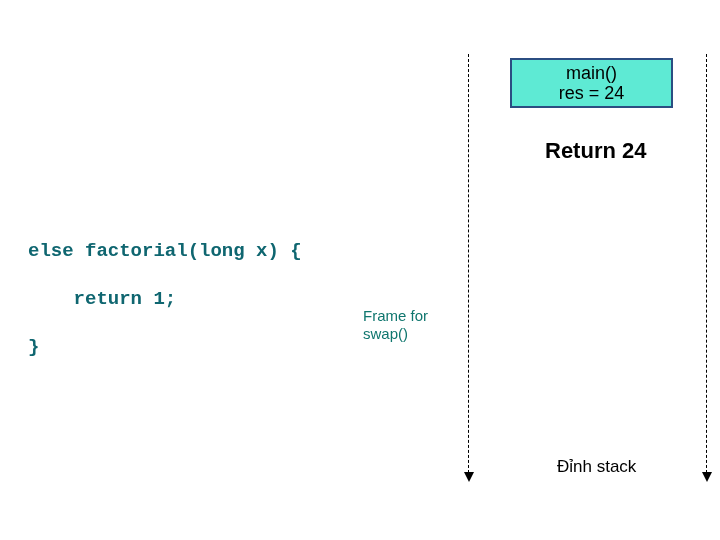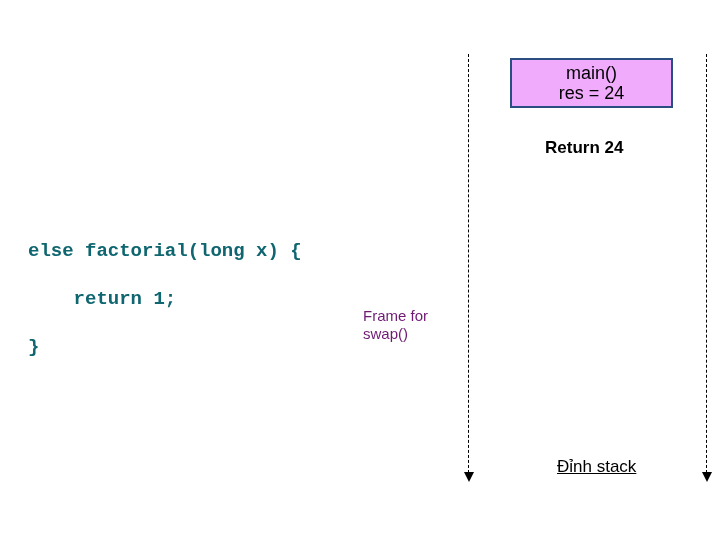--- a/index.html
+++ b/index.html
@@ -27,54 +27,53 @@
     font-weight: 600;
     white-space: pre;
   }
   .code .line { display: block; }
   .frame-label {
     position: absolute;
     left: 363px;
     top: 307px;
     font-size: 15px;
     line-height: 18px;
-    color: #701a75;
+    color: #0f766e;
     text-align: left;
   }
   .stack-box {
     position: absolute;
     left: 510px;
     top: 58px;
     width: 163px;
     height: 50px;
     border: 2px solid #2b4e82;
-    background: #f0abfc;
+    background: #5eead4;
     display: flex;
     flex-direction: column;
     align-items: center;
     justify-content: center;
     font-size: 18px;
     line-height: 20px;
     color: #000;
   }
   .return-label {
     position: absolute;
     left: 545px;
     top: 138px;
-    font-size: 17px;
+    font-size: 22px;
     color: #000;
     font-weight: 600;
   }
   .bottom-label {
     position: absolute;
     left: 557px;
     top: 457px;
     font-size: 17px;
     color: #000;
-    text-decoration: underline;
   }
   .dashed-line {
     position: absolute;
     border-left: 1.5px dashed #000;
     top: 54px;
     height: 424px;
   }
   .dashed-left { left: 468px; }
   .dashed-right { left: 706px; }
   .arrowhead {

